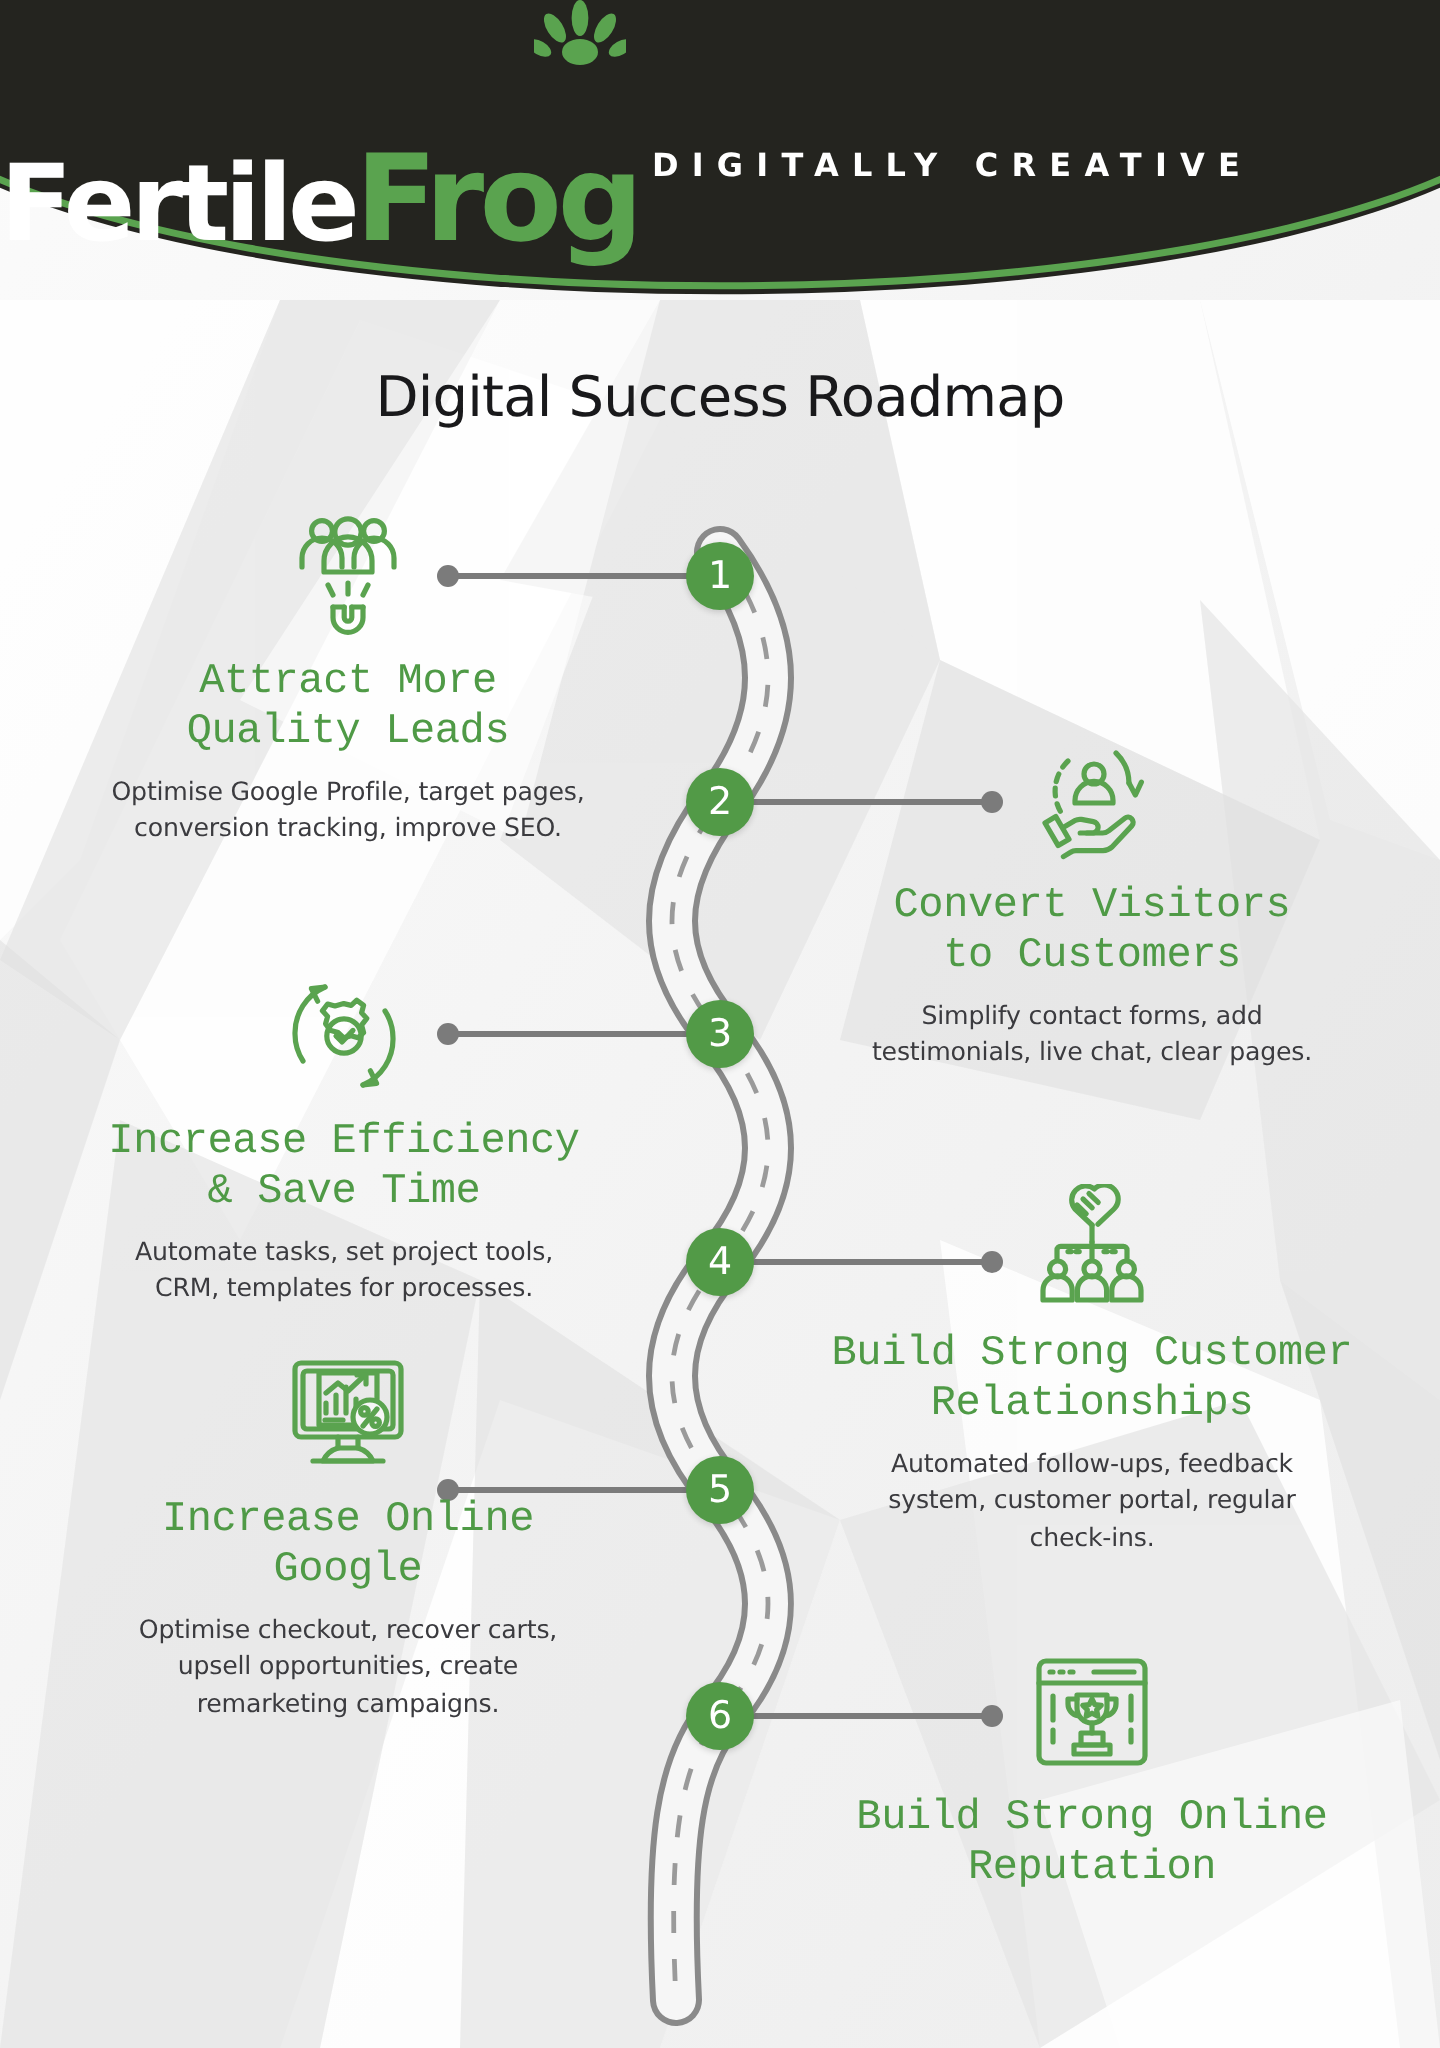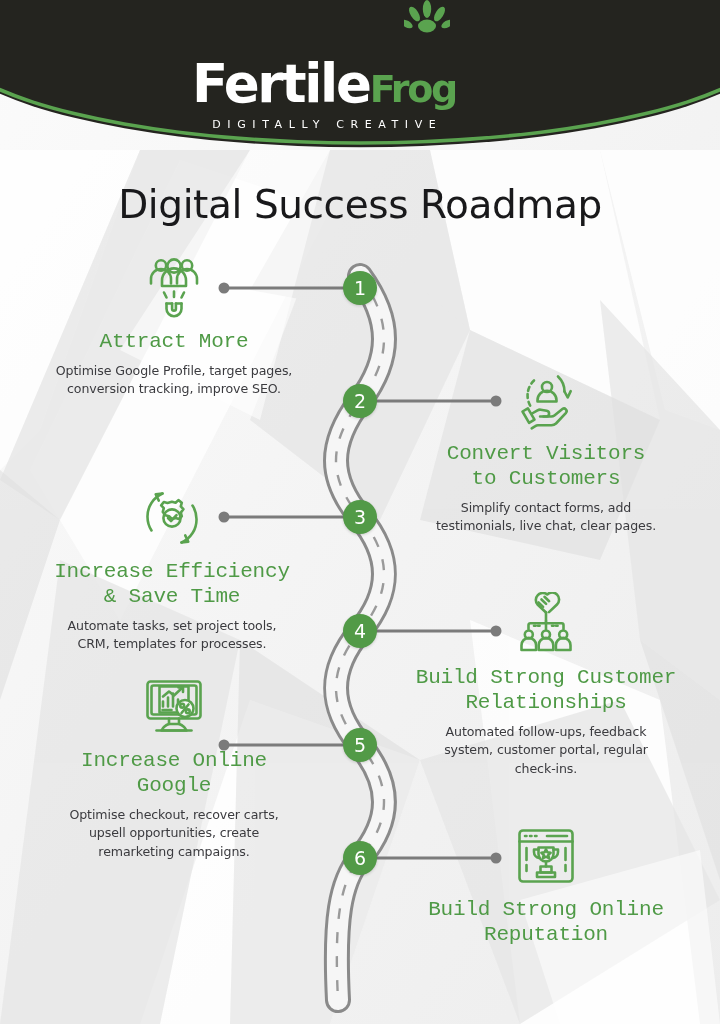--- a/index.html
+++ b/index.html
@@ -37,21 +37,21 @@
     overflow: hidden;
   }
   .header-svg { position:absolute; left:0; top:0; }
   .logo-wrap {
     position: absolute;
     left: 0;
     top: 0;
     width: 648px;
     height: 130px;
     display: flex;
-    flex-direction: column;
+    flex-direction: row;
     align-items: center;
     justify-content: flex-start;
     padding-top: 26px;
     box-sizing: border-box;
   }
   .logo-line {
     position: relative;
     display: flex;
     align-items: baseline;
     line-height: 1;
@@ -59,51 +59,51 @@
   .logo-fertile {
     font-family: "DejaVu Sans", sans-serif;
     font-weight: bold;
     font-size: 53px;
     letter-spacing: -2.3px;
     color: #ffffff;
   }
   .logo-frog {
     font-family: "DejaVu Sans", sans-serif;
     font-weight: bold;
-    font-size: 38px;
+    font-size: 60px;
     letter-spacing: -2.3px;
     color: #5aa34f;
     margin-top: 44px;
   }
   .logo-splat {
     position: absolute;
     right: 6px;
     top: -26px;
     width: 46px;
     height: 34px;
   }
   .logo-tagline {
     margin-top: 8px;
     font-family: "DejaVu Sans", sans-serif;
-    font-size: 11px;
-    font-weight: normal;
+    font-size: 16px;
+    font-weight: bold;
     letter-spacing: 6.6px;
     color: #ffffff;
     text-indent: 6.6px;
   }
 
   
   .page-title {
     position: absolute;
     left: 0;
     top: 182px;
     width: 720px;
     text-align: center;
     font-family: "DejaVu Sans", sans-serif;
-    font-size: 39px;
+    font-size: 28px;
     font-weight: normal;
     letter-spacing: -0.4px;
     color: #19191b;
     z-index: 5;
   }
 
   
   #road-layer {
     position: absolute;
     left: 0;
@@ -288,20 +288,21 @@
         <circle cx="32" cy="10" r="6.6"></circle>
         <path d="M20 30v-5.6a12 12 0 0 1 24 0V30z"></path>
         <path d="M22 36.5l2.5 5M32 35.5v5.5M42 36.5l-2.5 5"></path>
         <path d="M24.5 47.5v5.2a7.5 7.5 0 0 0 15 0v-5.2"></path>
         <path d="M24.5 47.5h5.6M39.5 47.5h-5.6"></path>
         <path d="M30.1 47.5v5.2a1.9 1.9 0 0 0 3.8 0v-5.2"></path>
       </g>
     </svg>
     <div class="step-heading">
       <span>Attract More</span><br>
+      <span>Quality Leads</span>
     </div>
     <div class="step-body">
       <span>Optimise Google Profile, target pages,</span><br>
       <span>conversion tracking, improve SEO.</span>
     </div>
   </div>
 
   <div class="step" style="left:396px; top:368px;">
     <svg class="step-icon" width="64" height="64" viewBox="0 0 64 64">
       <g fill="none" stroke="#5aa34f" stroke-width="2.6" stroke-linecap="round" stroke-linejoin="round">

